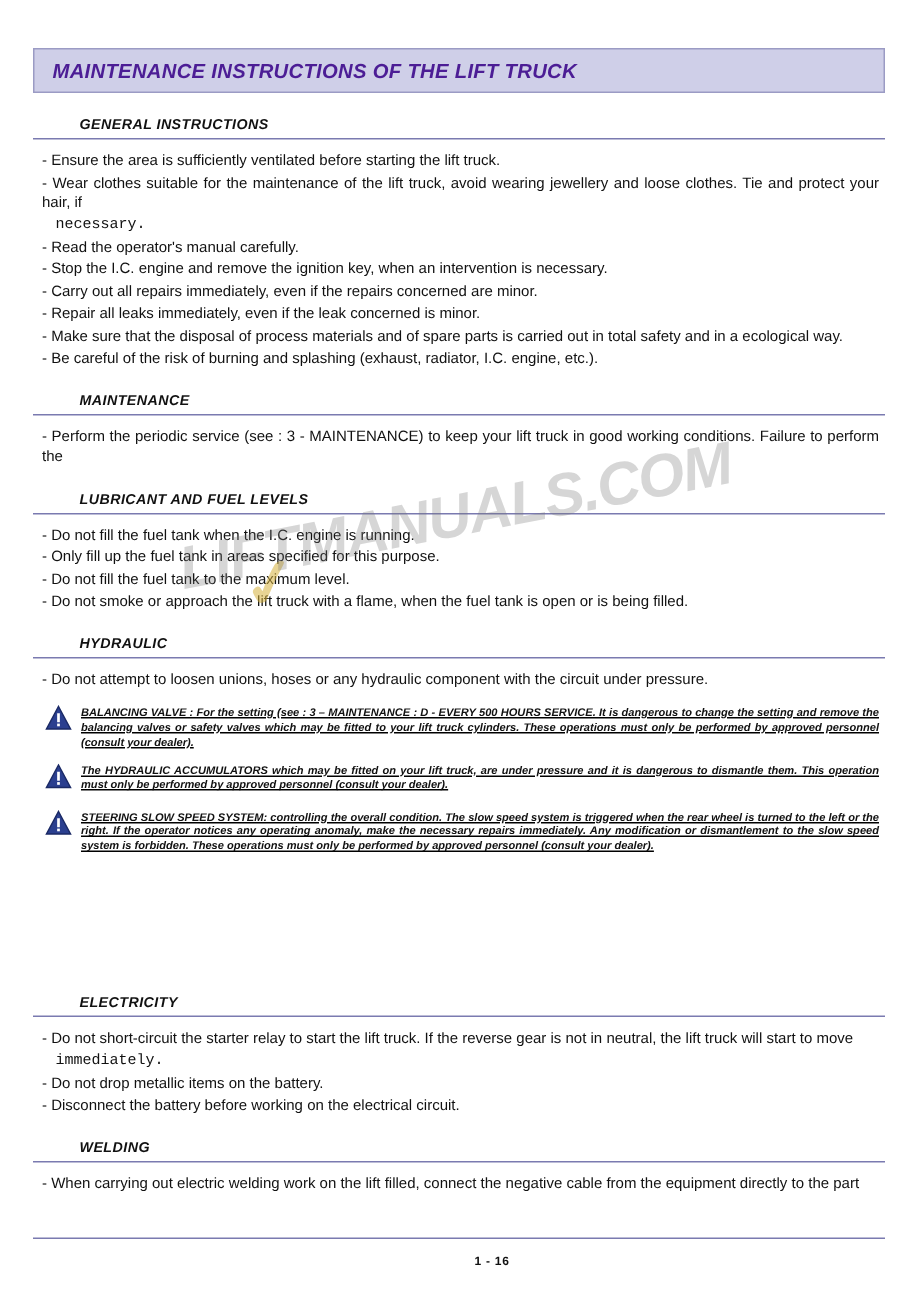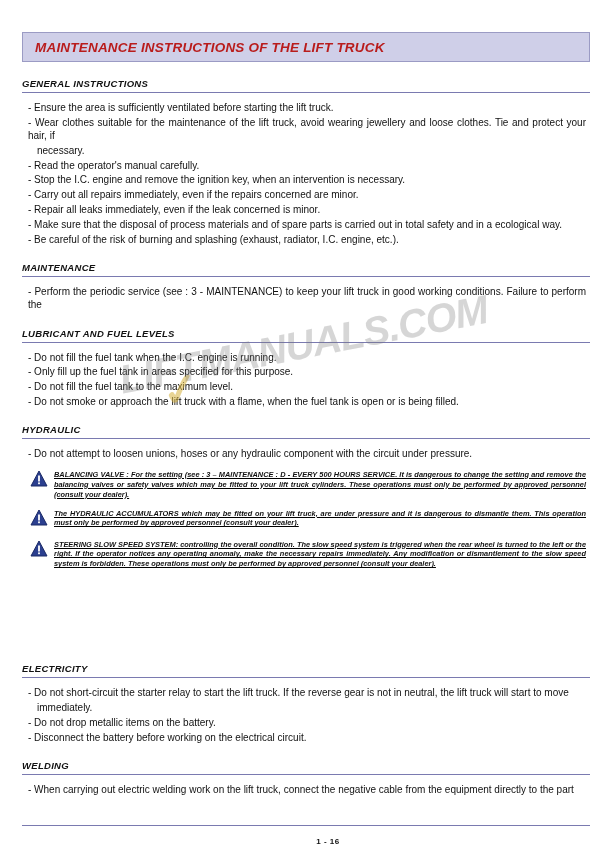--- a/index.html
+++ b/index.html
@@ -36,33 +36,34 @@
     display: flex;
     align-items: center;
     padding-left: 12px;
     box-sizing: border-box;
   }
   .title-banner .title-text {
     font-style: italic;
     font-weight: bold;
     font-size: 13.5px;
     letter-spacing: 0.2px;
-    color: #b91c1c;
+    color: #4c1d95;
   }
   
   .section {
     margin-top: 16px;
   }
   .section-head {
     font-style: italic;
     font-weight: bold;
     font-size: 9.5px;
     color: #111111;
     letter-spacing: 0.3px;
     padding-bottom: 2px;
+    margin-left: 31px;
   }
   .rule {
     border: 0;
     border-top: 1px solid #7a7ab0;
     margin: 1px 0 0 0;
     height: 0;
   }
   .body-block {
     margin-top: 8px;
     padding-left: 6px;
@@ -70,20 +71,21 @@
   .line {
     font-size: 10px;
     color: #111111;
     line-height: 1.33;
     margin-bottom: 1.5px;
     text-align: justify;
     padding-right: 4px;
   }
   .line.cont {
     padding-left: 9px;
+    font-family: Liberation Mono, monospace;
   }
   
   .warn {
     position: relative;
     margin-top: 9px;
     padding-left: 26px;
     min-height: 22px;
     text-decoration: underline;
   }
   .warn-text {
@@ -256,21 +258,21 @@
         <div class="line cont">immediately.</div>
         <div class="line">- Do not drop metallic items on the battery.</div>
         <div class="line">- Disconnect the battery before working on the electrical circuit.</div>
       </div>
     </div>
 
     <div class="section">
       <div class="section-head">WELDING</div>
       <div class="rule"></div>
       <div class="body-block">
-        <div class="line">- When carrying out electric welding work on the lift truck, connect the negative cable from the equipment directly to the part</div>
+        <div class="line">- When carrying out electric welding work on the lift filled, connect the negative cable from the equipment directly to the part</div>
       </div>
     </div>
 
   </div>
 
   <div class="watermark">
     <div class="wm-mark">✓</div>
     <div class="wm-text">LIFTMANUALS.COM</div>
   </div>
 

